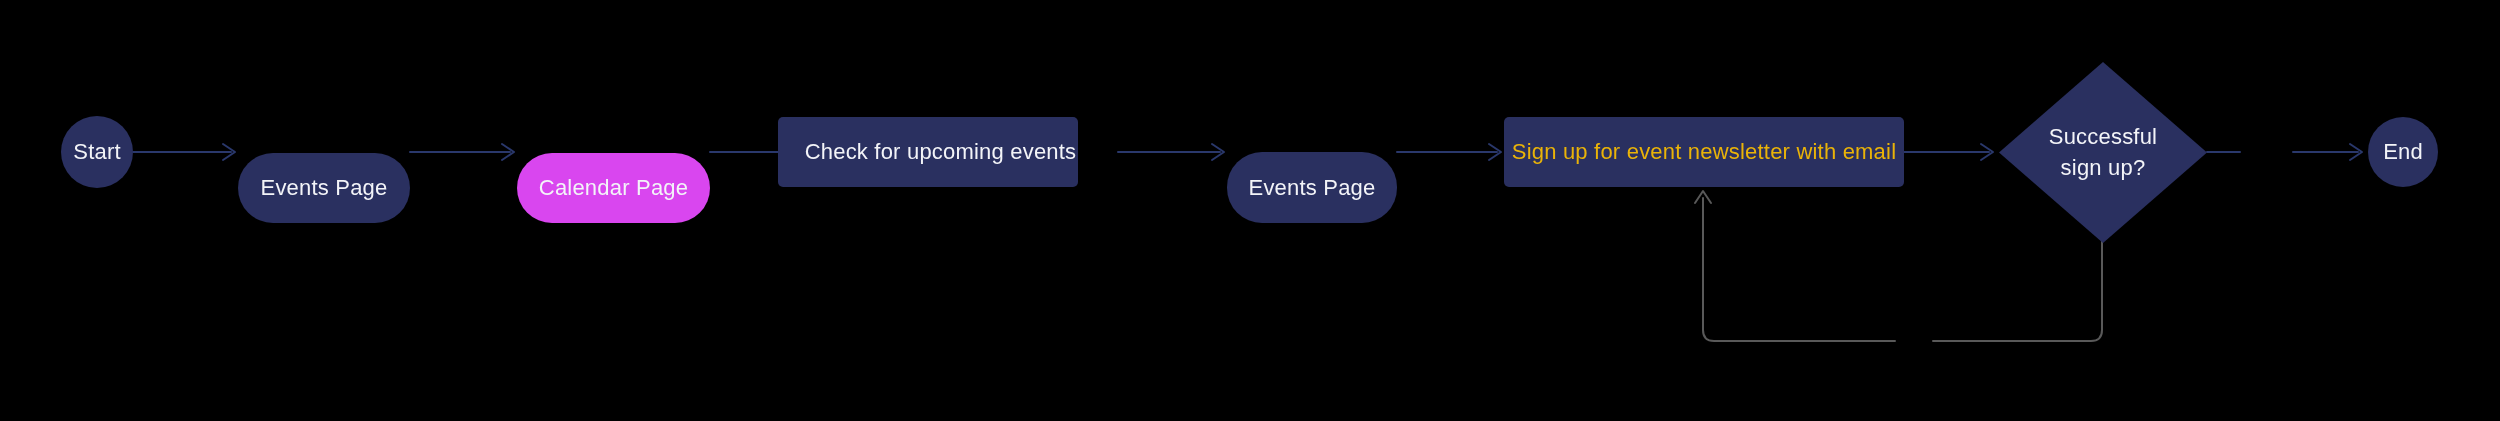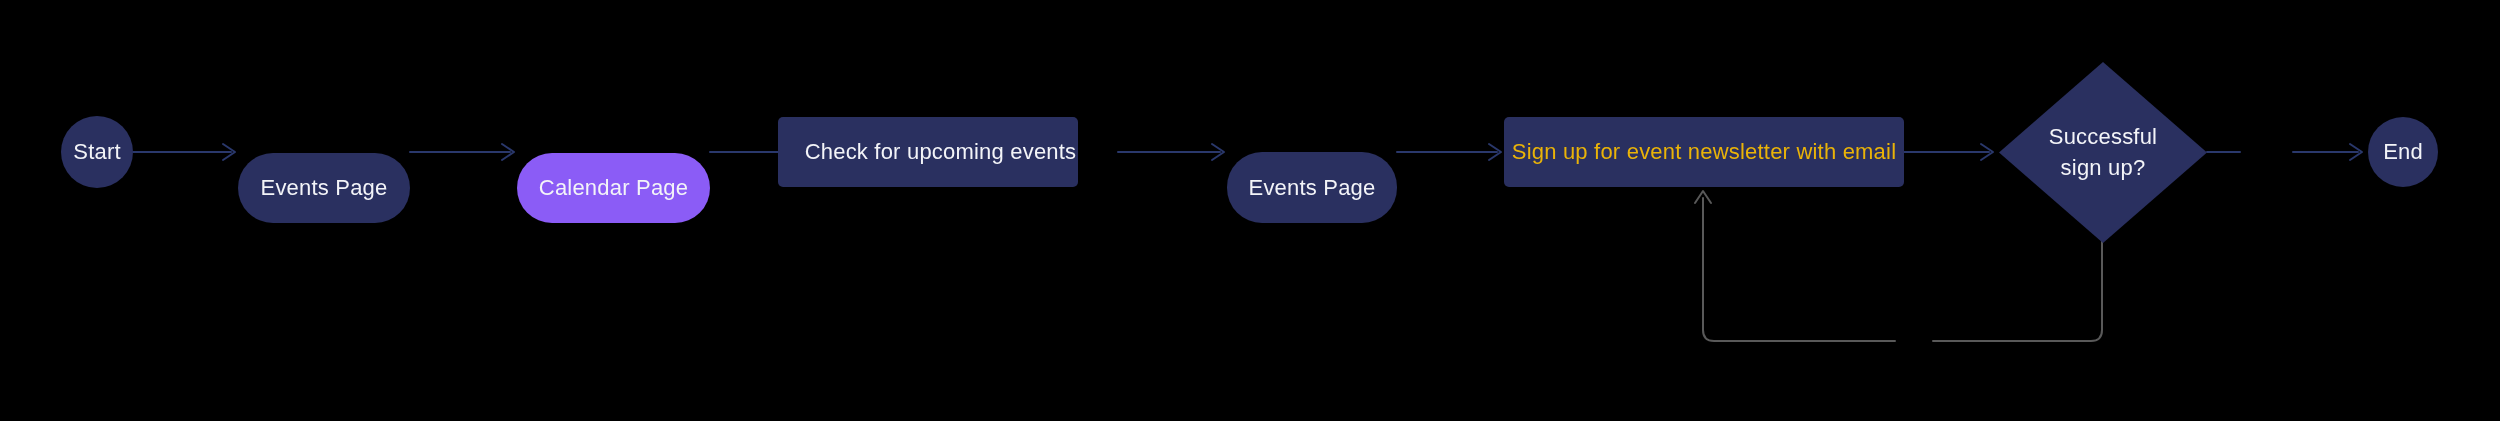--- a/index.html
+++ b/index.html
@@ -70,21 +70,21 @@
       <path d="M1895 341 H1714 Q1703 341 1703 330 V198" fill="none" stroke="#595959" stroke-width="2" stroke-linecap="round" stroke-linejoin="round"></path>
       <path d="M1695 203 L1703 191 L1711 203" fill="none" stroke="#595959" stroke-width="2" stroke-linecap="round" stroke-linejoin="round"></path>
     </svg>
   <div id="node-layer">
       <div class="node shape-circle" style="left: 61px; top: 116px; width: 72px; height: 72px; background: rgb(42, 48, 96); color: rgb(243, 244, 248);">
         <span class="node-label">Start</span>
       </div>
       <div class="node shape-pill" style="left: 238px; top: 117px; width: 172px; height: 70px; background: rgb(42, 48, 96); color: rgb(243, 244, 248);">
         <span class="node-label">Events Page</span>
       </div>
-      <div class="node shape-pill" style="left: 517px; top: 117px; width: 193px; height: 70px; background: #8b5cf6; color: rgb(243, 244, 248);">
+      <div class="node shape-pill" style="left: 517px; top: 117px; width: 193px; height: 70px; background: #d946ef; color: rgb(243, 244, 248);">
         <span class="node-label">Calendar Page</span>
       </div>
       <div class="node shape-rect" style="left: 778px; top: 117px; width: 300px; height: 70px; background: rgb(42, 48, 96); color: rgb(243, 244, 248); padding-left: 25px;">
         <span class="node-label">Check for upcoming events</span>
       </div>
       <div class="node shape-pill" style="left: 1227px; top: 116px; width: 170px; height: 71px; background: rgb(42, 48, 96); color: rgb(243, 244, 248);">
         <span class="node-label">Events Page</span>
       </div>
       <div class="node shape-rect" style="left: 1504px; top: 117px; width: 400px; height: 70px; background: rgb(42, 48, 96); color: #eab308;">
         <span class="node-label">Sign up for event newsletter with email</span>

